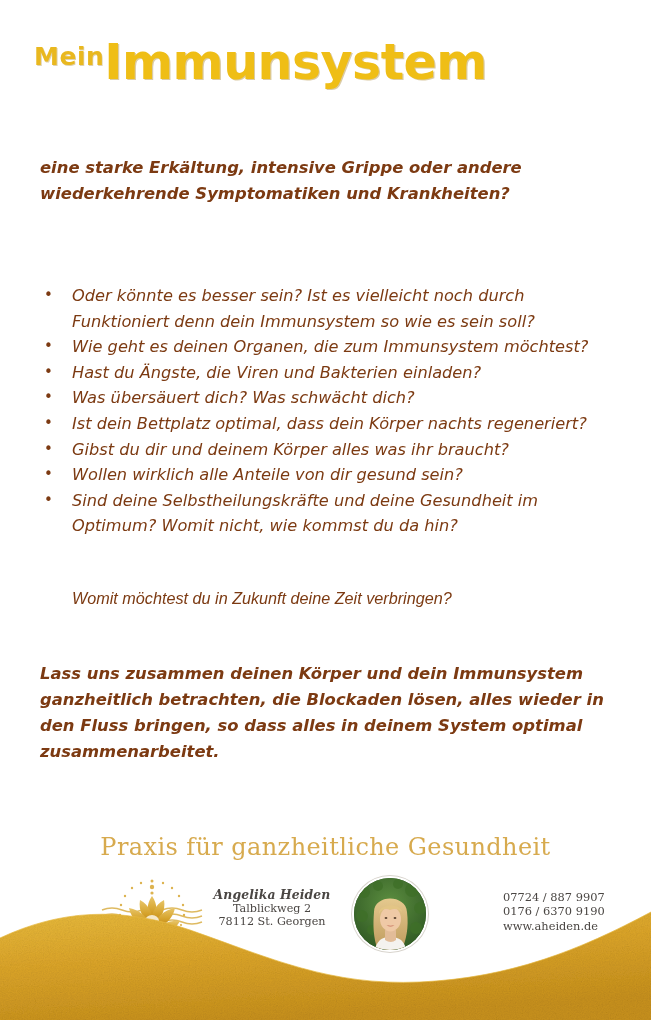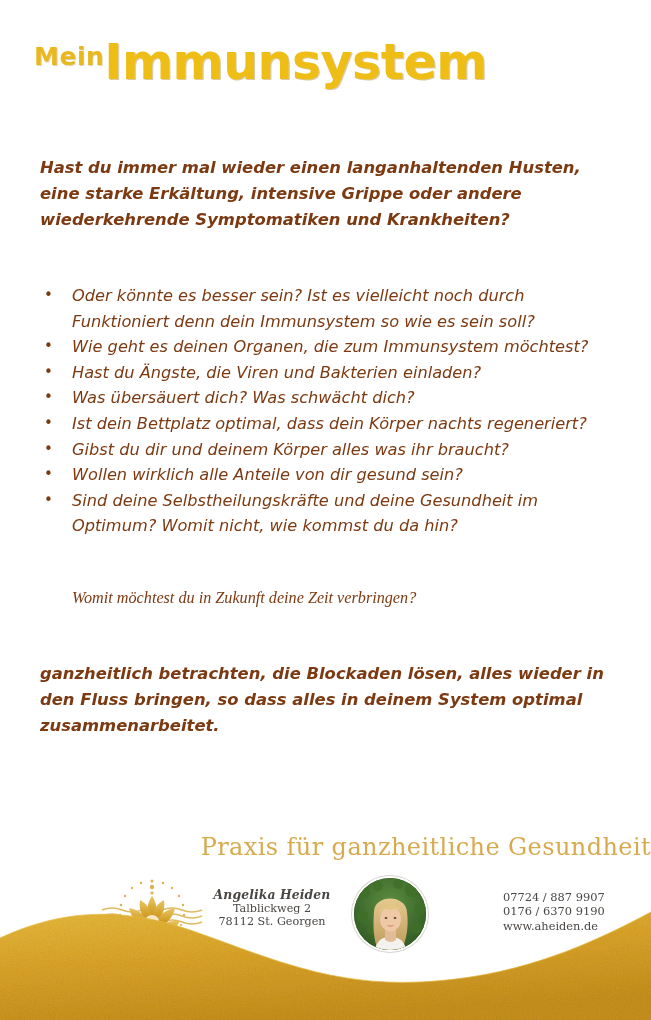--- a/index.html
+++ b/index.html
@@ -89,21 +89,21 @@
     color: #7C3A12;
   }
   .bullets li .cont {
     display: block;
   }
 
   .closing-q {
     position: absolute;
     top: 586px;
     left: 72px;
-    font-family: Liberation Serif, serif;
+    font-family: Liberation Sans, sans-serif;
     font-style: italic;
     font-size: 16.2px;
     line-height: 25.6px;
     color: #7C3A12;
     text-align: center;
   }
 
   .outro {
     position: absolute;
     top: 661px;
@@ -116,21 +116,21 @@
     line-height: 26px;
     color: #7C3A12;
   }
 
   
   .tagline {
     position: absolute;
     top: 833px;
     left: 0;
     width: 651px;
-    text-align: right;
+    text-align: center;
     font-family: "DejaVu Serif", serif;
     font-size: 24px;
     letter-spacing: 0.4px;
     color: #D7AA4E;
   }
 
   
   .logo {
     position: absolute;
     left: 100px;
@@ -196,21 +196,20 @@
   }
 </style>
 </head>
 <body>
 
 <div class="title-block">
   <span class="title-small">Mein</span><span class="title-large">Immunsystem</span>
 </div>
 
 <div class="intro">
-  <div>Hast du immer mal wieder einen langanhaltenden Husten,</div>
   <div>eine starke Erkältung, intensive Grippe oder andere</div>
   <div>wiederkehrende Symptomatiken und Krankheiten?</div>
 </div>
 
 <ul class="bullets">
   <li>
     <span class="dot">•</span>
     <span class="cont">Oder könnte es besser sein? Ist es vielleicht noch durch</span>
     <span class="cont">Funktioniert denn dein Immunsystem so wie es sein soll?</span>
   </li>
@@ -241,20 +240,21 @@
   <li>
     <span class="dot">•</span>
     <span class="cont">Sind deine Selbstheilungskräfte und deine Gesundheit im</span>
     <span class="cont">Optimum? Womit nicht, wie kommst du da hin?</span>
   </li>
 </ul>
 
 <div class="closing-q">Womit möchtest du in Zukunft deine Zeit verbringen?</div>
 
 <div class="outro">
+  <div>Lass uns zusammen deinen Körper und dein Immunsystem</div>
   <div>ganzheitlich betrachten, die Blockaden lösen, alles wieder in</div>
   <div>den Fluss bringen, so dass alles in deinem System optimal</div>
   <div>zusammenarbeitet.</div>
 </div>
 
 <div class="tagline">Praxis für ganzheitliche Gesundheit</div>
 
 <div class="logo">
   <svg width="104" height="76" viewBox="0 0 104 76" xmlns="http://www.w3.org/2000/svg">
     <defs>

